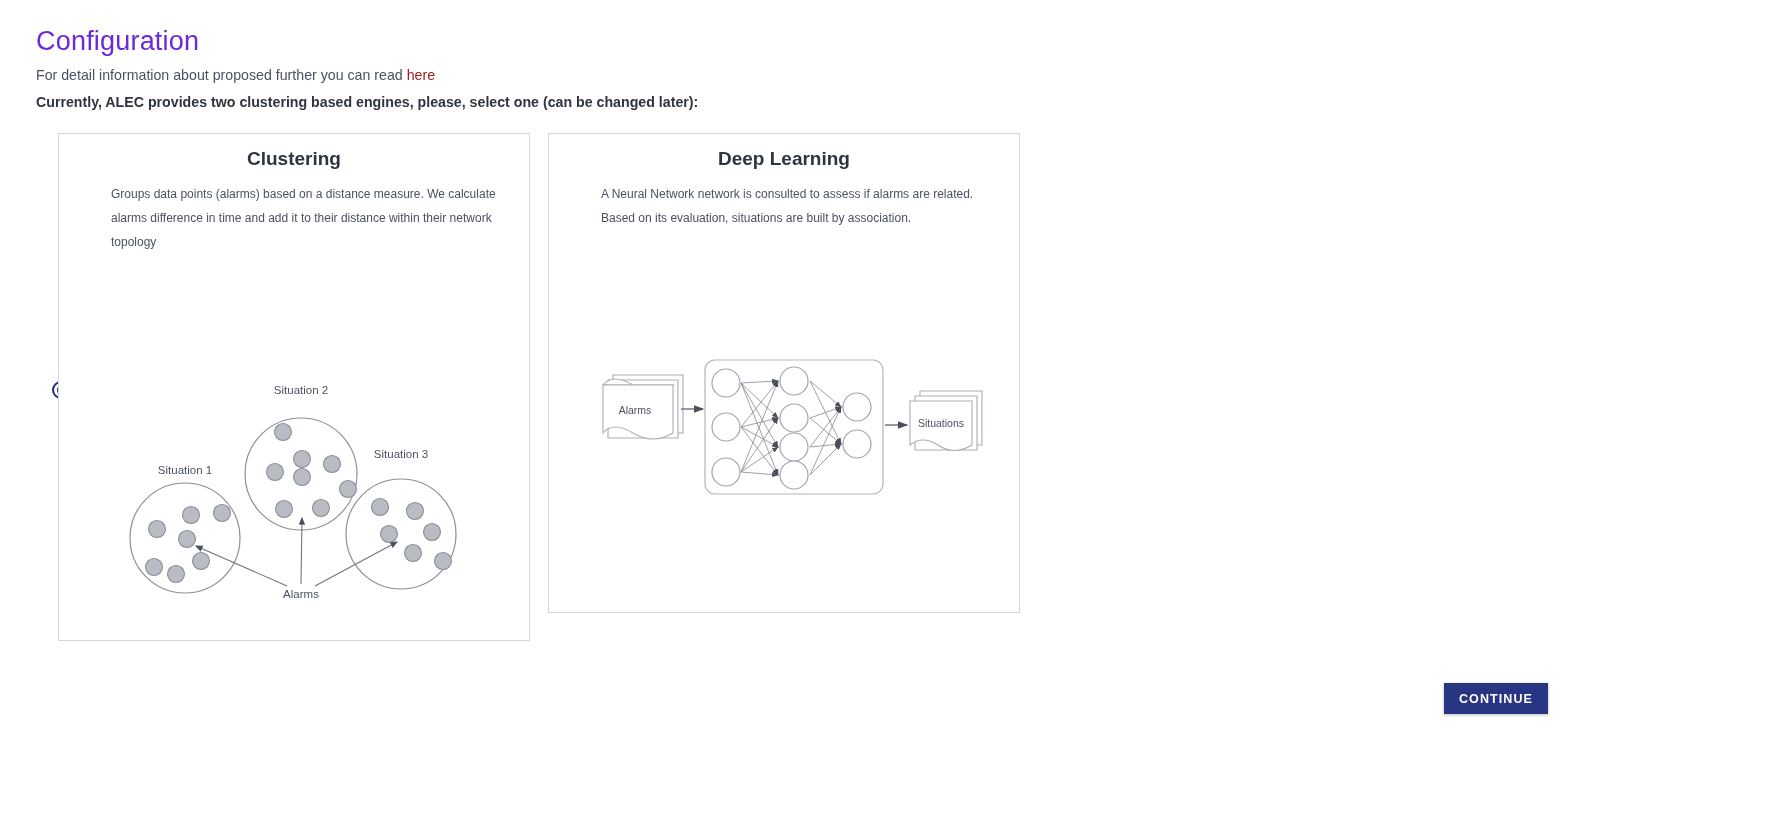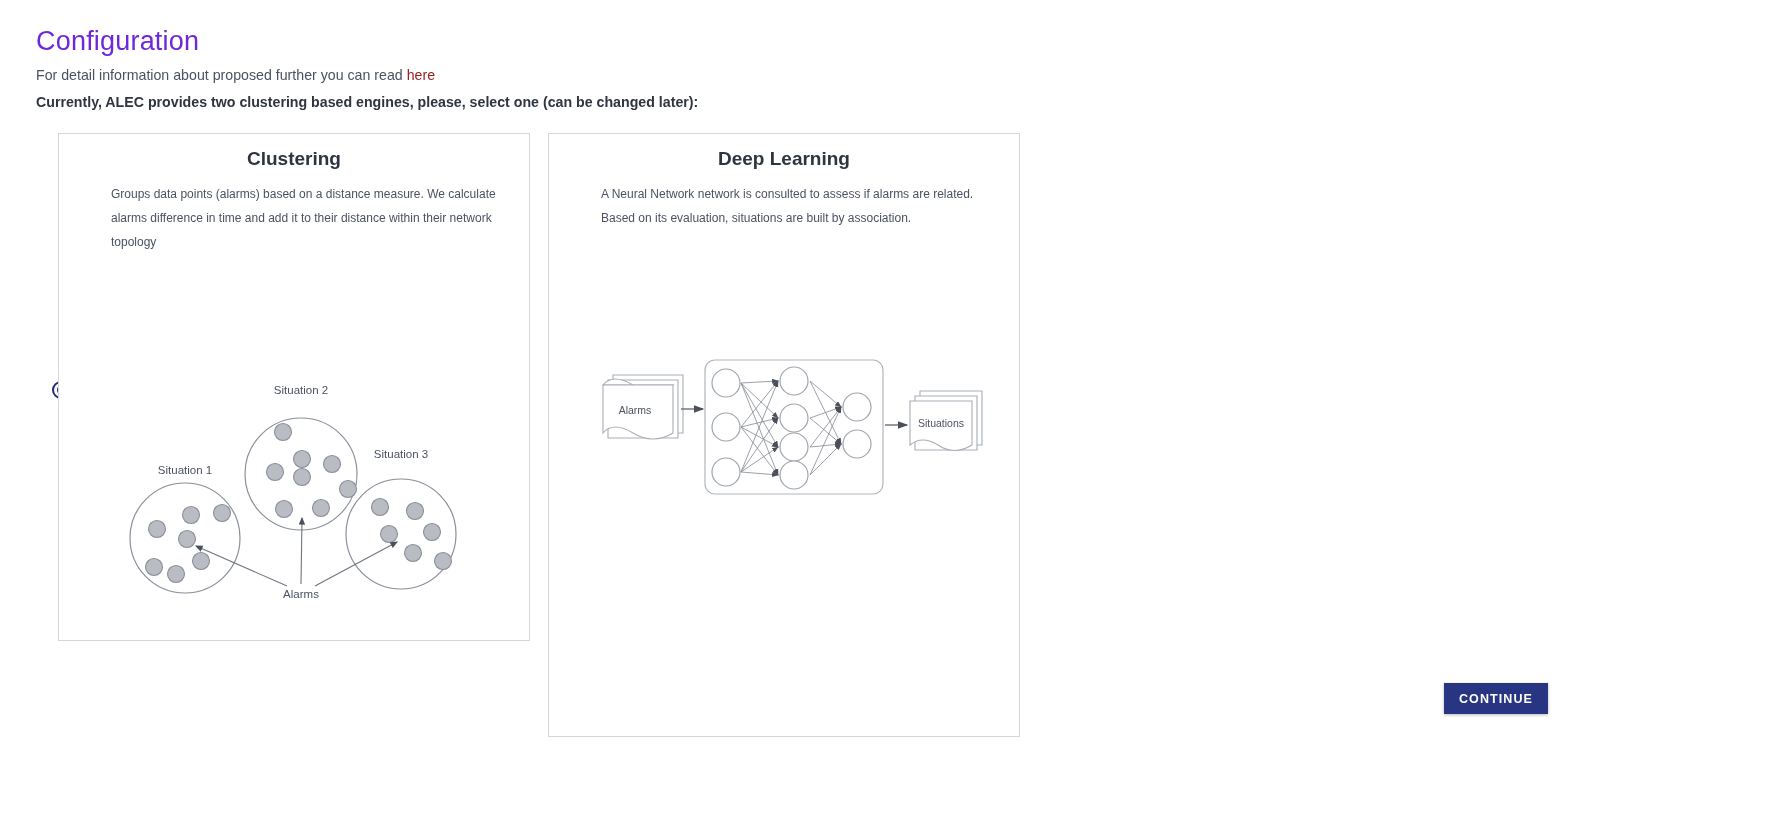--- a/index.html
+++ b/index.html
@@ -168,21 +168,21 @@
             <text x="206" y="222" text-anchor="middle" font-size="11.5" fill="#4b5162">Alarms</text>
           </svg>
         </div>
 
       </div>
     </div>
 
     <div class="option-row" style="left:0;top:0;">
       <div class="radio" style="left:566px; top:233px;"></div>
 
-      <div class="card" style="left:548px; top:-15px; width:472px; height:604px;">
+      <div class="card" style="left:548px; top:-15px; width:472px; height:480px;">
         <div class="card-title">Deep Learning</div>
         <div class="card-desc">A Neural Network network is consulted to assess if alarms are related. Based on its evaluation, situations are built by association.</div>
 
         <div class="diagram">
           <svg width="400" height="160" viewBox="0 0 400 160" style="position:absolute; left:46px; top:125px;">
             <defs>
               <marker id="nh" markerWidth="9" markerHeight="9" refX="7" refY="3" orient="auto">
                 <path d="M0,0 L8,3 L0,6 z" fill="#4a4f59"></path>
               </marker>
             </defs>

